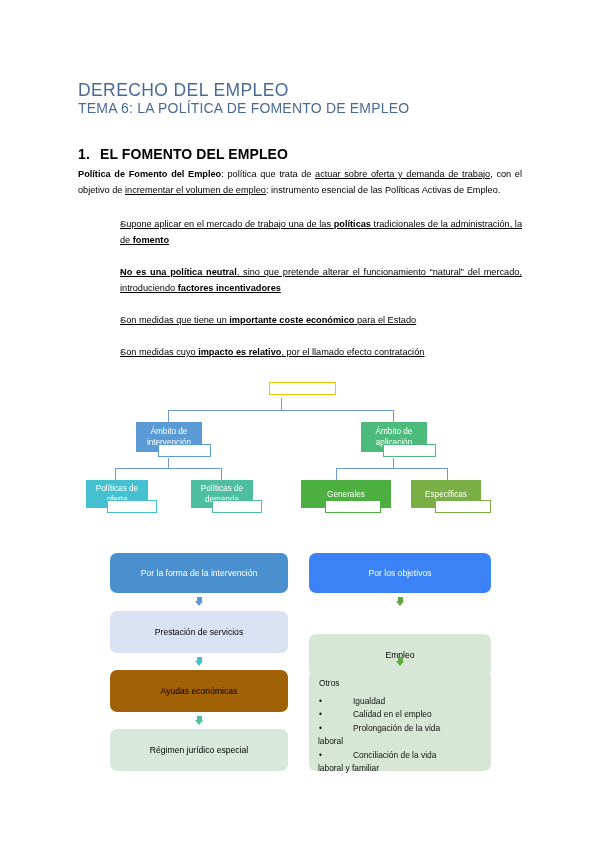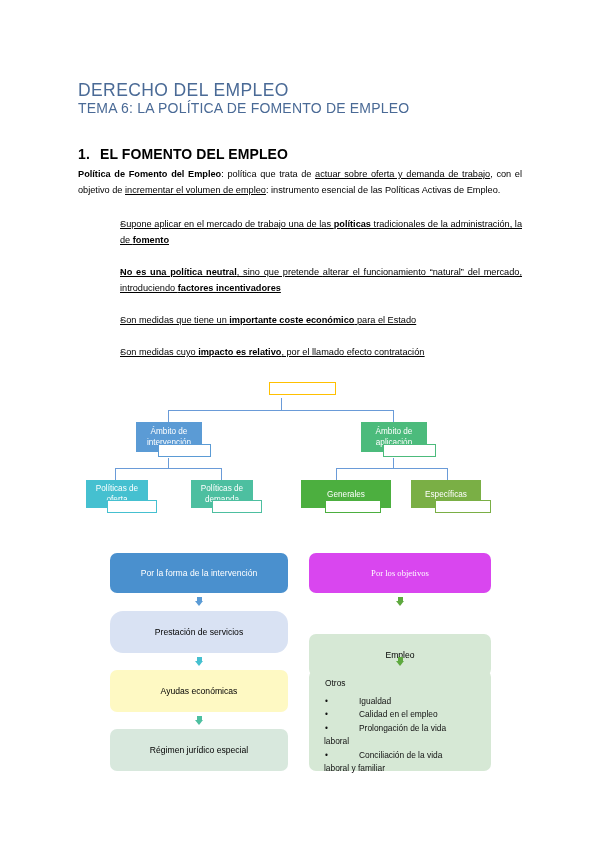--- a/index.html
+++ b/index.html
@@ -89,21 +89,21 @@
     position:absolute;left:0;top:4px;
     width:0;height:0;
     border-left:4.5px solid transparent;
     border-right:4.5px solid transparent;
     border-top:5px solid;
   }
   .otros{
     position:absolute;box-sizing:border-box;
     border-radius:7px;
     font-size:8.4px;line-height:13.5px;
-    padding:7px 8px 6px 16px;
+    padding:7px 8px 6px 10px;
     color:#111;
   }
   .otros .ttl{margin-bottom:4px;}
   .otros .row{display:flex;}
   .otros .row .bul{width:34px;flex:0 0 34px;}
   .otros .cont{margin-left:-1px;}
 </style>
 </head>
 <body>
 
@@ -166,32 +166,32 @@
       <div class="nodebox" style="left: 411px; top: 130px; width: 70px; height: 28px; background: rgb(122, 175, 69);">Específicas</div>
       <div class="shadowbar" style="left: 434.8px; top: 150px; width: 56px; height: 13px; border-color: rgb(122, 175, 69);"></div>
     </div>
 
   <div class="flow" id="flow-charts">
       <div class="fbox head" style="left: 110px; top: 5px; width: 178px; height: 40px; background: rgb(74, 144, 206);">Por la forma de la intervención</div>
       <div class="arrow" style="left: 194.5px; top: 49px;">
         <div class="stem" style="background: rgb(91, 155, 213);"></div>
         <div class="tip" style="border-top-color: rgb(91, 155, 213);"></div>
       </div>
-      <div class="fbox" style="left: 110px; top: 63px; width: 178px; height: 42px; background: rgb(217, 226, 243); border-radius: 13px;">Prestación de servicios</div>
+      <div class="fbox" style="left: 110px; top: 63px; width: 178px; height: 42px; background: rgb(217, 226, 243);">Prestación de servicios</div>
       <div class="arrow" style="left: 194.5px; top: 109px;">
         <div class="stem" style="background: rgb(69, 192, 208);"></div>
         <div class="tip" style="border-top-color: rgb(69, 192, 208);"></div>
       </div>
-      <div class="fbox" style="left: 110px; top: 122px; width: 178px; height: 42px; background: #fef9c3;">Ayudas económicas</div>
+      <div class="fbox" style="left: 110px; top: 122px; width: 178px; height: 42px; background: #a16207;">Ayudas económicas</div>
       <div class="arrow" style="left: 194.5px; top: 168px;">
         <div class="stem" style="background: rgb(77, 191, 160);"></div>
         <div class="tip" style="border-top-color: rgb(77, 191, 160);"></div>
       </div>
       <div class="fbox" style="left: 110px; top: 181px; width: 178px; height: 42px; background: rgb(216, 232, 221);">Régimen jurídico especial</div>
-      <div class="fbox head" style="left: 309px; top: 5px; width: 182px; height: 40px; background: #d946ef; font-family: Liberation Serif, serif;">Por los objetivos</div>
+      <div class="fbox head" style="left: 309px; top: 5px; width: 182px; height: 40px; background: #3b82f6;">Por los objetivos</div>
       <div class="arrow" style="left: 395.5px; top: 49px;">
         <div class="stem" style="background: rgb(94, 169, 63);"></div>
         <div class="tip" style="border-top-color: rgb(94, 169, 63);"></div>
       </div>
       <div class="fbox" style="left: 309px; top: 50px; width: 182px; height: 42px; background: rgb(214, 232, 213); margin-top: 36px;">Empleo</div>
       <div class="arrow" style="left: 395.5px; top: 109px;">
         <div class="stem" style="background: rgb(94, 169, 63);"></div>
         <div class="tip" style="border-top-color: rgb(94, 169, 63);"></div>
       </div>
       <div class="otros" style="left: 309px; top: 122px; width: 182px; height: 101px; background: rgb(214, 232, 213);">

